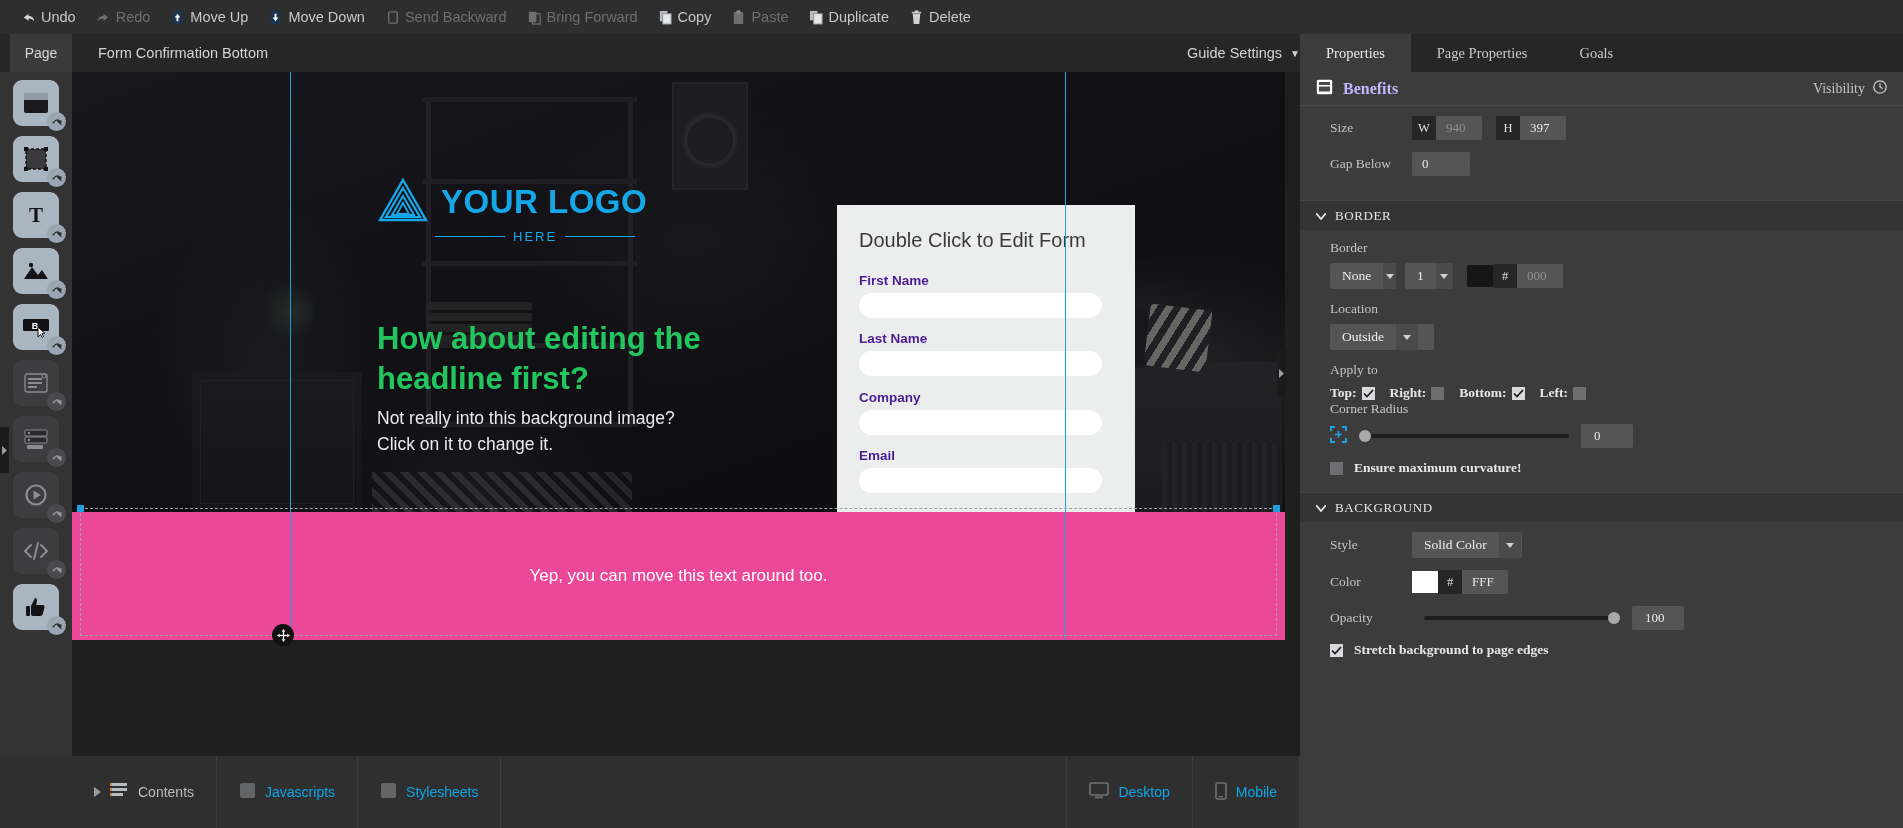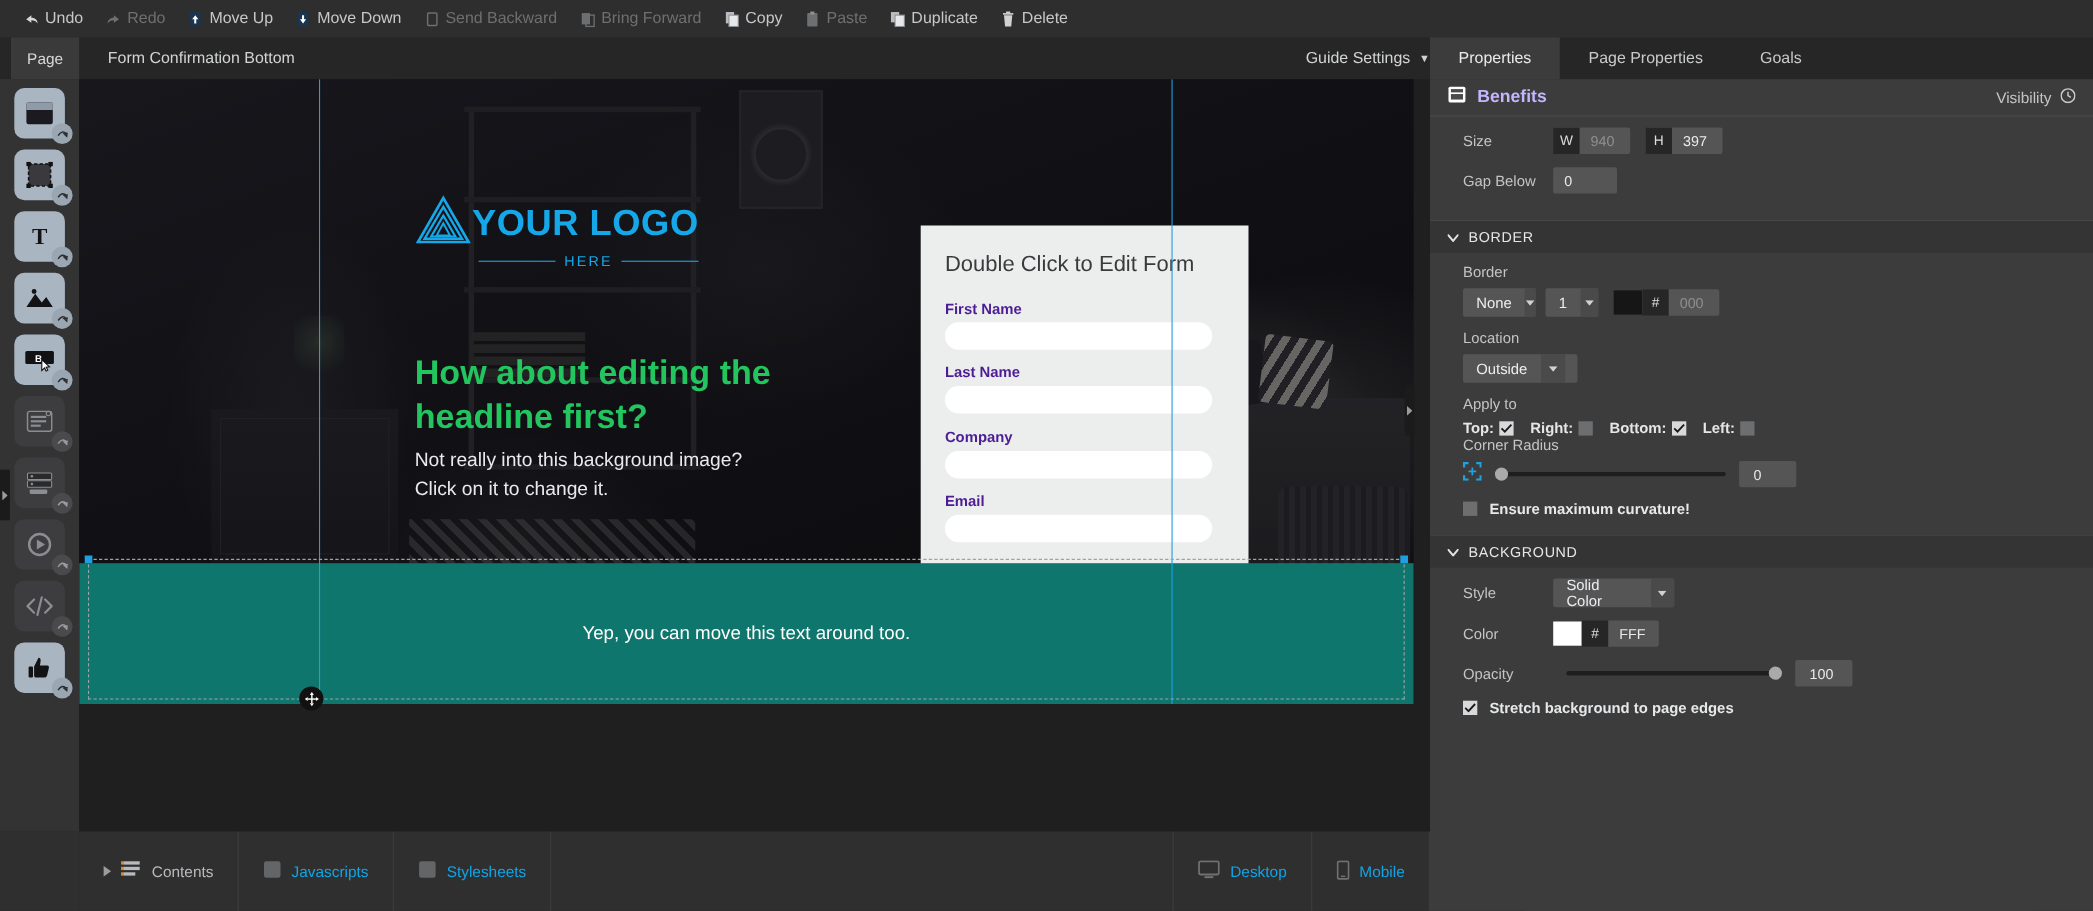--- a/index.html
+++ b/index.html
@@ -128,21 +128,21 @@
   #cabinet { left: 120px; top: 300px; width: 170px; height: 140px;
     background: linear-gradient(180deg,#2a2a2e,#202024); }
   #cabinet::after{content:'';position:absolute;left:8px;top:8px;right:8px;bottom:8px;
     border:1px solid #34343a;}
 
   #heroOverlay { position:absolute; inset:0; background: rgba(8,8,12,.46); }
 
   
   #logo { position:absolute; left:305px; top:105px; display:flex;
     flex-direction:column; align-items:flex-start; }
-  #logorow { display:flex; align-items:center; }
+  #logorow { display:flex; align-items:center; gap:12px; }
   #logotext { color:#16a7e8; font-size:33px; font-weight:bold; letter-spacing:.5px; }
   #logosub { display:flex; align-items:center; gap:8px; margin-left:58px; margin-top:2px; }
   #logosub .line { width:70px; height:1px; background:#16a7e8; }
   #logosub .here { color:#16a7e8; font-size:13px; letter-spacing:2px; }
 
   #headline { position:absolute; left:305px; top:222px; width:440px;
     color:#22c55e; font-size:31px; font-weight:bold; line-height:1.28;margin-top:25px; }
   #subcopy { position:absolute; left:305px; top:333px; width:300px;
     color:#e9eaeb; font-size:17.5px; line-height:1.5; }
 
@@ -155,21 +155,21 @@
     color:#4c1d95; }
   .finput { position:absolute; left:22px; width:243px; height:25px;
     background:#ffffff; border-radius:13px; }
   #submitbtn { position:absolute; left:22px; top:315px; width:243px; height:35px;
     background:#1cb0ef; border-radius:18px; color:#fff; font-size:15px;
     font-weight:bold; display:flex; align-items:center; justify-content:center;
     cursor:pointer; }
 
   
   #blueband { position:absolute; left:0; top:440px; width:1213px; height:128px;
-    background:#0f766e; display:flex; align-items:center; justify-content:center; }
+    background:#ec4899; display:flex; align-items:center; justify-content:center; }
   #bluetext { color:#ffffff; font-size:17px; }
 
   
   .vguide { position:absolute; top:0; width:1px; height:568px; background:#1f9fe0; }
   #selbox { position:absolute; left:8px; top:436px; width:1197px; height:128px;
     border:1px dashed #9fa2a5; }
   .handle { position:absolute; width:7px; height:7px; background:#1f9fe0; }
   #dragpill { position:absolute; left:200px; top:552px; width:22px; height:22px;
     border-radius:50%; background:#111; display:flex; align-items:center;
     justify-content:center; cursor:move; }
@@ -191,21 +191,21 @@
     background:#2f2f30; display:flex; align-items:stretch; }
   .bcell { display:flex; align-items:center; gap:9px; padding:0 22px;
     border-right:1px solid #3d3d3e; font-size:14px; color:#b9bbbd; cursor:pointer; }
   .bcell.dim { color:#0ea5e9; }
   #bspacer { flex:1; border-right:1px solid #3d3d3e; }
   #rail-bottom { position:absolute; left:0; top:756px; width:72px; height:72px;
     background:#2f2f30; }
 
   
   #props { position:absolute; right:0; top:34px; width:603px; height:794px;
-    background:#3c3c3c; }
+    background:#3c3c3c;font-family:Liberation Serif, serif; }
   #ptabs { height:38px; display:flex; background:#262626; }
   .ptab { display:flex; align-items:center; padding:0 26px; font-size:14.5px;
     color:#c8cacc; cursor:pointer; }
   .ptab.active { background:#3c3c3c; color:#e8eaec; }
   #pheader { height:34px; display:flex; align-items:center; padding:0 16px;
     border-bottom:1px solid #4a4a4a; }
   #pheader .nm { margin-left:10px; font-size:16px; color:#c4b5fd; font-weight:bold; }
   #pheader .vis { margin-left:auto; font-size:14px; color:#c2c4c6;
     display:flex; align-items:center; gap:8px; cursor:pointer; }
   .secthead { height:30px; display:flex; align-items:center; gap:9px;

